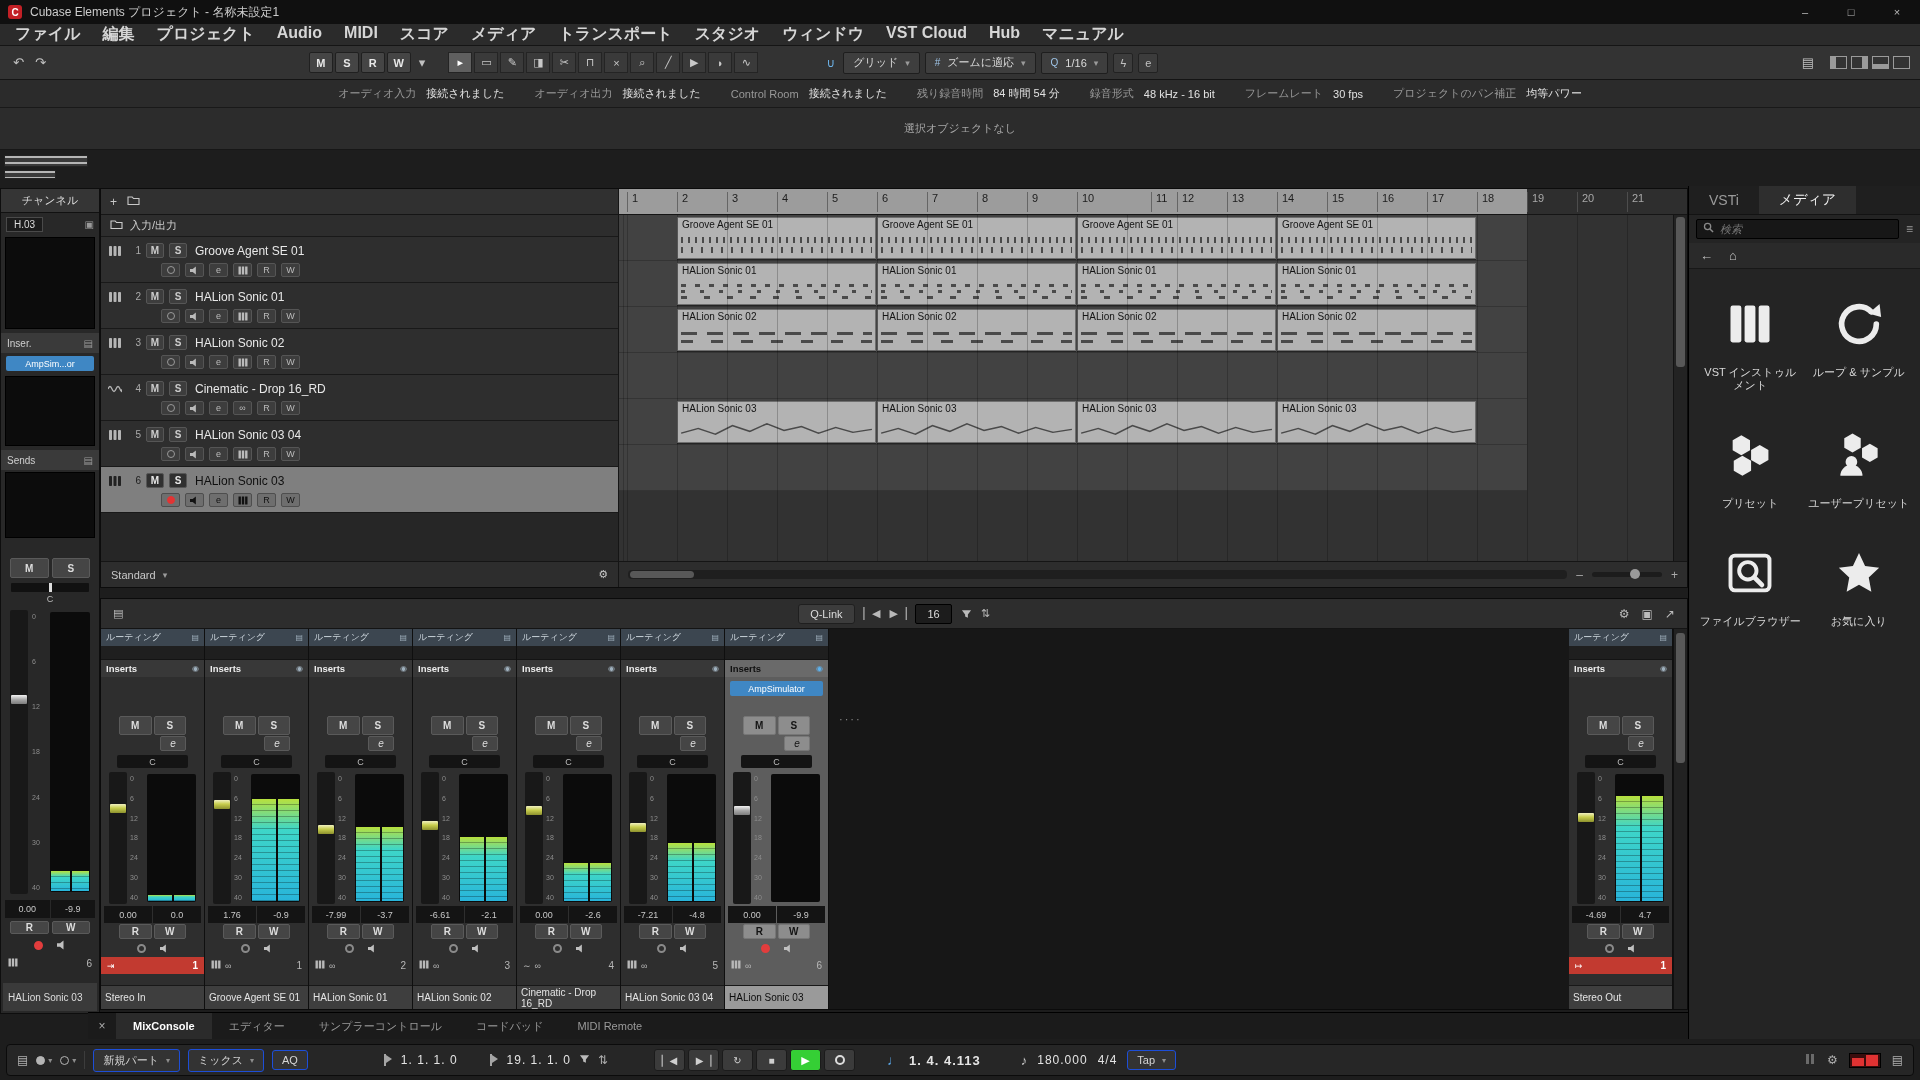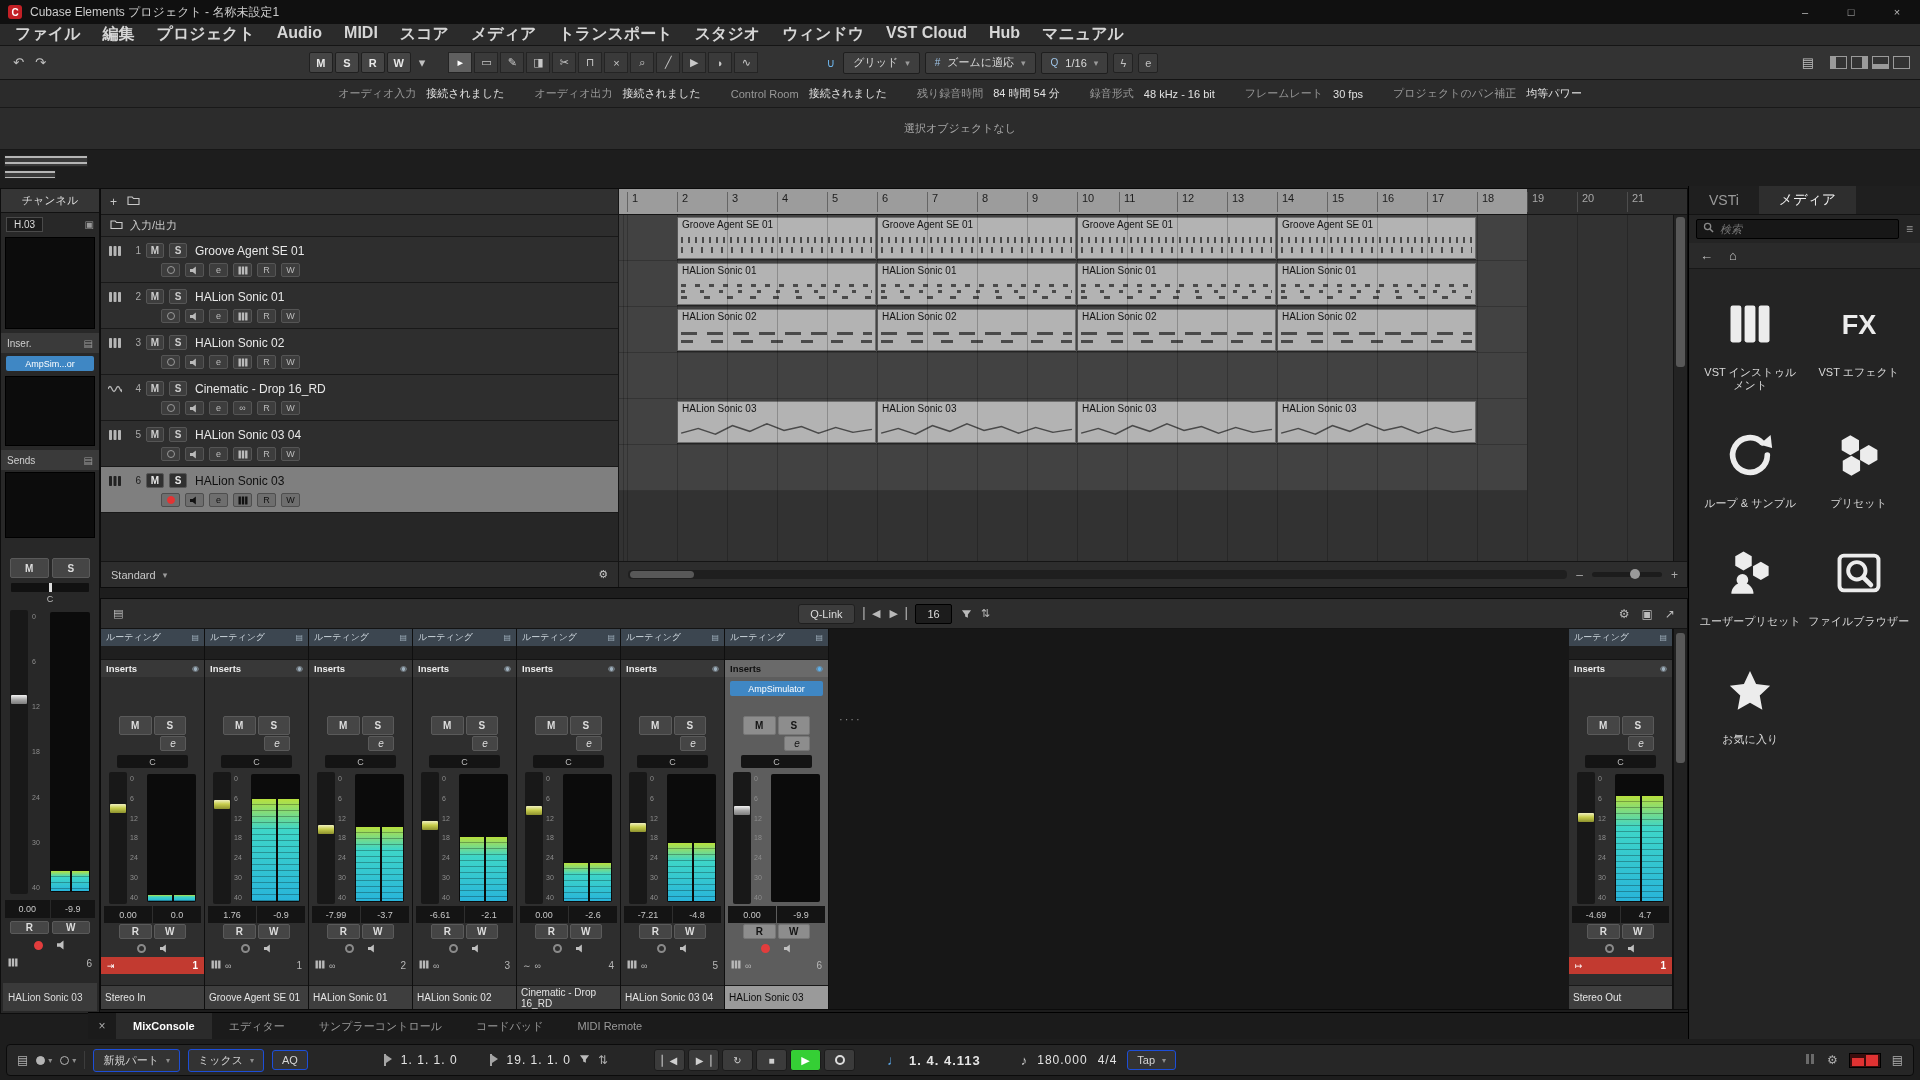--- a/index.html
+++ b/index.html
@@ -435,21 +435,21 @@
           <span class="ruler-num" style="left:8px">1</span>
           <span class="ruler-num" style="left:58px">2</span>
           <span class="ruler-num" style="left:108px">3</span>
           <span class="ruler-num" style="left:158px">4</span>
           <span class="ruler-num" style="left:208px">5</span>
           <span class="ruler-num" style="left:258px">6</span>
           <span class="ruler-num" style="left:308px">7</span>
           <span class="ruler-num" style="left:358px">8</span>
           <span class="ruler-num" style="left:408px">9</span>
           <span class="ruler-num" style="left:458px">10</span>
-          <span class="ruler-num" style="left:500px">11</span>
+          <span class="ruler-num" style="left:532px">11</span>
           <span class="ruler-num" style="left:558px">12</span>
           <span class="ruler-num" style="left:608px">13</span>
           <span class="ruler-num" style="left:658px">14</span>
           <span class="ruler-num" style="left:708px">15</span>
           <span class="ruler-num" style="left:758px">16</span>
           <span class="ruler-num" style="left:808px">17</span>
           <span class="ruler-num" style="left:858px">18</span>
           <span class="ruler-num dark" style="left:908px">19</span>
           <span class="ruler-num dark" style="left:958px">20</span>
           <span class="ruler-num dark" style="left:1008px">21</span>
@@ -1385,28 +1385,20 @@
      <div class="tile-icon">
             <svg width="52" height="52" viewBox="0 0 24 24">
               <g fill="#ececec">
                 <rect x="3" y="3.5" width="5" height="17" rx="1"></rect>
                 <rect x="9.5" y="3.5" width="5" height="17" rx="1"></rect>
                 <rect x="16" y="3.5" width="5" height="17" rx="1"></rect>
               </g>
             </svg>
           </div>
      <div class="tile-label">VST インストゥルメント</div>
-   </div>
-        <div class="tile">
-     <div class="tile-icon">
-            <svg width="52" height="52" viewBox="0 0 24 24">
-              <text x="12" y="16.5" text-anchor="middle" font-size="12.5" font-weight="bold" fill="#ececec" font-family="Liberation Sans, sans-serif">FX</text>
-            </svg>
-          </div>
-     <div class="tile-label">VST エフェクト</div>
    </div>
         <div class="tile">
      <div class="tile-icon">
             <svg width="52" height="52" viewBox="0 0 24 24">
               <path d="M20 12a8 8 0 1 1-2.3-5.6" fill="none" stroke="#ececec" stroke-width="2.6" stroke-linecap="round"></path>
               <polygon points="21.5,2.8 22.2,8.8 16.4,7.2" fill="#ececec"></polygon>
             </svg>
           </div>
      <div class="tile-label">ループ &amp; サンプル</div>
    </div>

